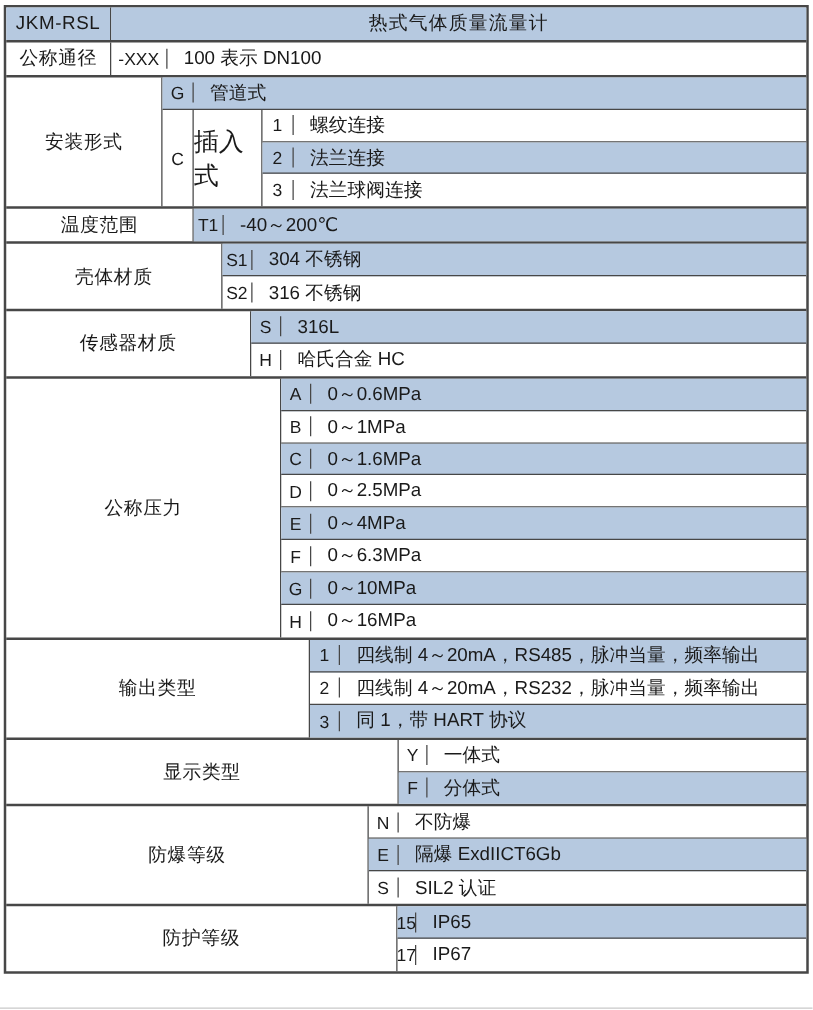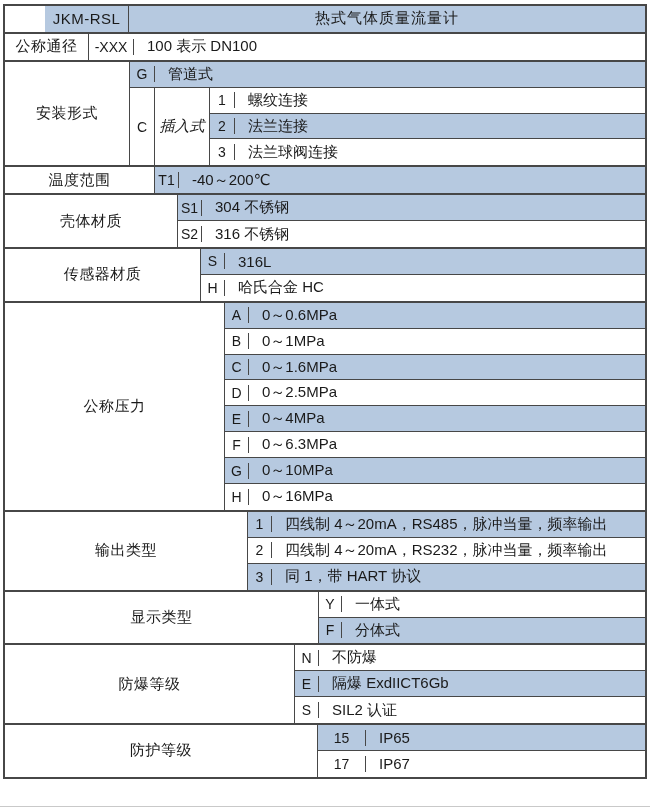--- a/index.html
+++ b/index.html
@@ -7,21 +7,21 @@
     --bd:#474747;
     --txt:#1a1a1a;
     --rh:25.9px;
   }
   *{margin:0;padding:0;box-sizing:border-box;}
   html,body{width:650px;height:808px;background:#ffffff;overflow:hidden;
     font-family:"Liberation Sans","DejaVu Sans",sans-serif;color:var(--txt);}
   .mtable{position:absolute;left:3px;top:4px;width:644px;
     border:2px solid var(--bd);background:#fff;}
   .sec{display:flex;border-top:2px solid var(--bd);}
-  .sec:first-child{border-top:none;padding-left:40px;}
+  .sec:first-child{border-top:none;}
   .lab{display:flex;align-items:center;justify-content:center;
     border-right:1px solid var(--bd);font-size:15px;letter-spacing:.5px;flex:none;}
   .rows{flex:1;display:flex;flex-direction:column;min-width:0;}
   .row{display:flex;height:var(--rh);border-bottom:1px solid var(--bd);align-items:center;}
   .rows > .row:last-child, .subrows > .row:last-child{border-bottom:none;}
   .hl{background:var(--blue);}
   .code{display:flex;align-items:center;justify-content:center;
     border-right:1px solid var(--bd);font-size:14px;flex:none;}
   .desc{flex:1;display:flex;align-items:center;padding-left:13px;font-size:15px;
     white-space:nowrap;overflow:hidden;}
@@ -33,32 +33,32 @@
   
   .sec-dn .lab{width:84px;}
   .sec-dn .code{width:45px;}
   
   .sec-install .lab{width:125px;}
   .sec-install .row > .code{width:25px;}
   .cgroup{display:flex;height:calc(var(--rh) * 3);}
   .cgroup .ccode{width:25px;display:flex;align-items:center;justify-content:center;
     border-right:1px solid var(--bd);font-size:14px;flex:none;}
   .cgroup .cname{width:55px;display:flex;align-items:center;justify-content:center;
-    border-right:1px solid var(--bd);font-size:15px;flex:none;font-style:italic;}
+    border-right:1px solid var(--bd);font-size:20px;flex:none;}
   .subrows{flex:1;display:flex;flex-direction:column;min-width:0;}
   .subrows .code{width:24px;}
   
   .sec-temp .lab{width:150px;}       .sec-temp .code{width:24px;}
   .sec-shell .lab{width:173px;}      .sec-shell .code{width:24px;}
   .sec-sensor .lab{width:196px;}     .sec-sensor .code{width:24px;}
   .sec-pressure .lab{width:220px;}   .sec-pressure .code{width:24px;}
   .sec-output .lab{width:243px;}     .sec-output .code{width:24px;}
   .sec-display .lab{width:314px;}    .sec-display .code{width:23px;}
   .sec-explosion .lab{width:290px;}  .sec-explosion .code{width:24px;}
-  .sec-protection .lab{width:313px;} .sec-protection .code{width:48px;}
+  .sec-protection .lab{width:313px;} .sec-protection .code{width:15px;}
   .page-edge{position:absolute;left:0;top:806px;width:650px;height:0;
     border-top:1px solid #c9c9c9;}
 </style>
 </head>
 <body>
 
 <div class="mtable">
 
   <div class="sec sec-header">
     <div class="lab">JKM-RSL</div>

